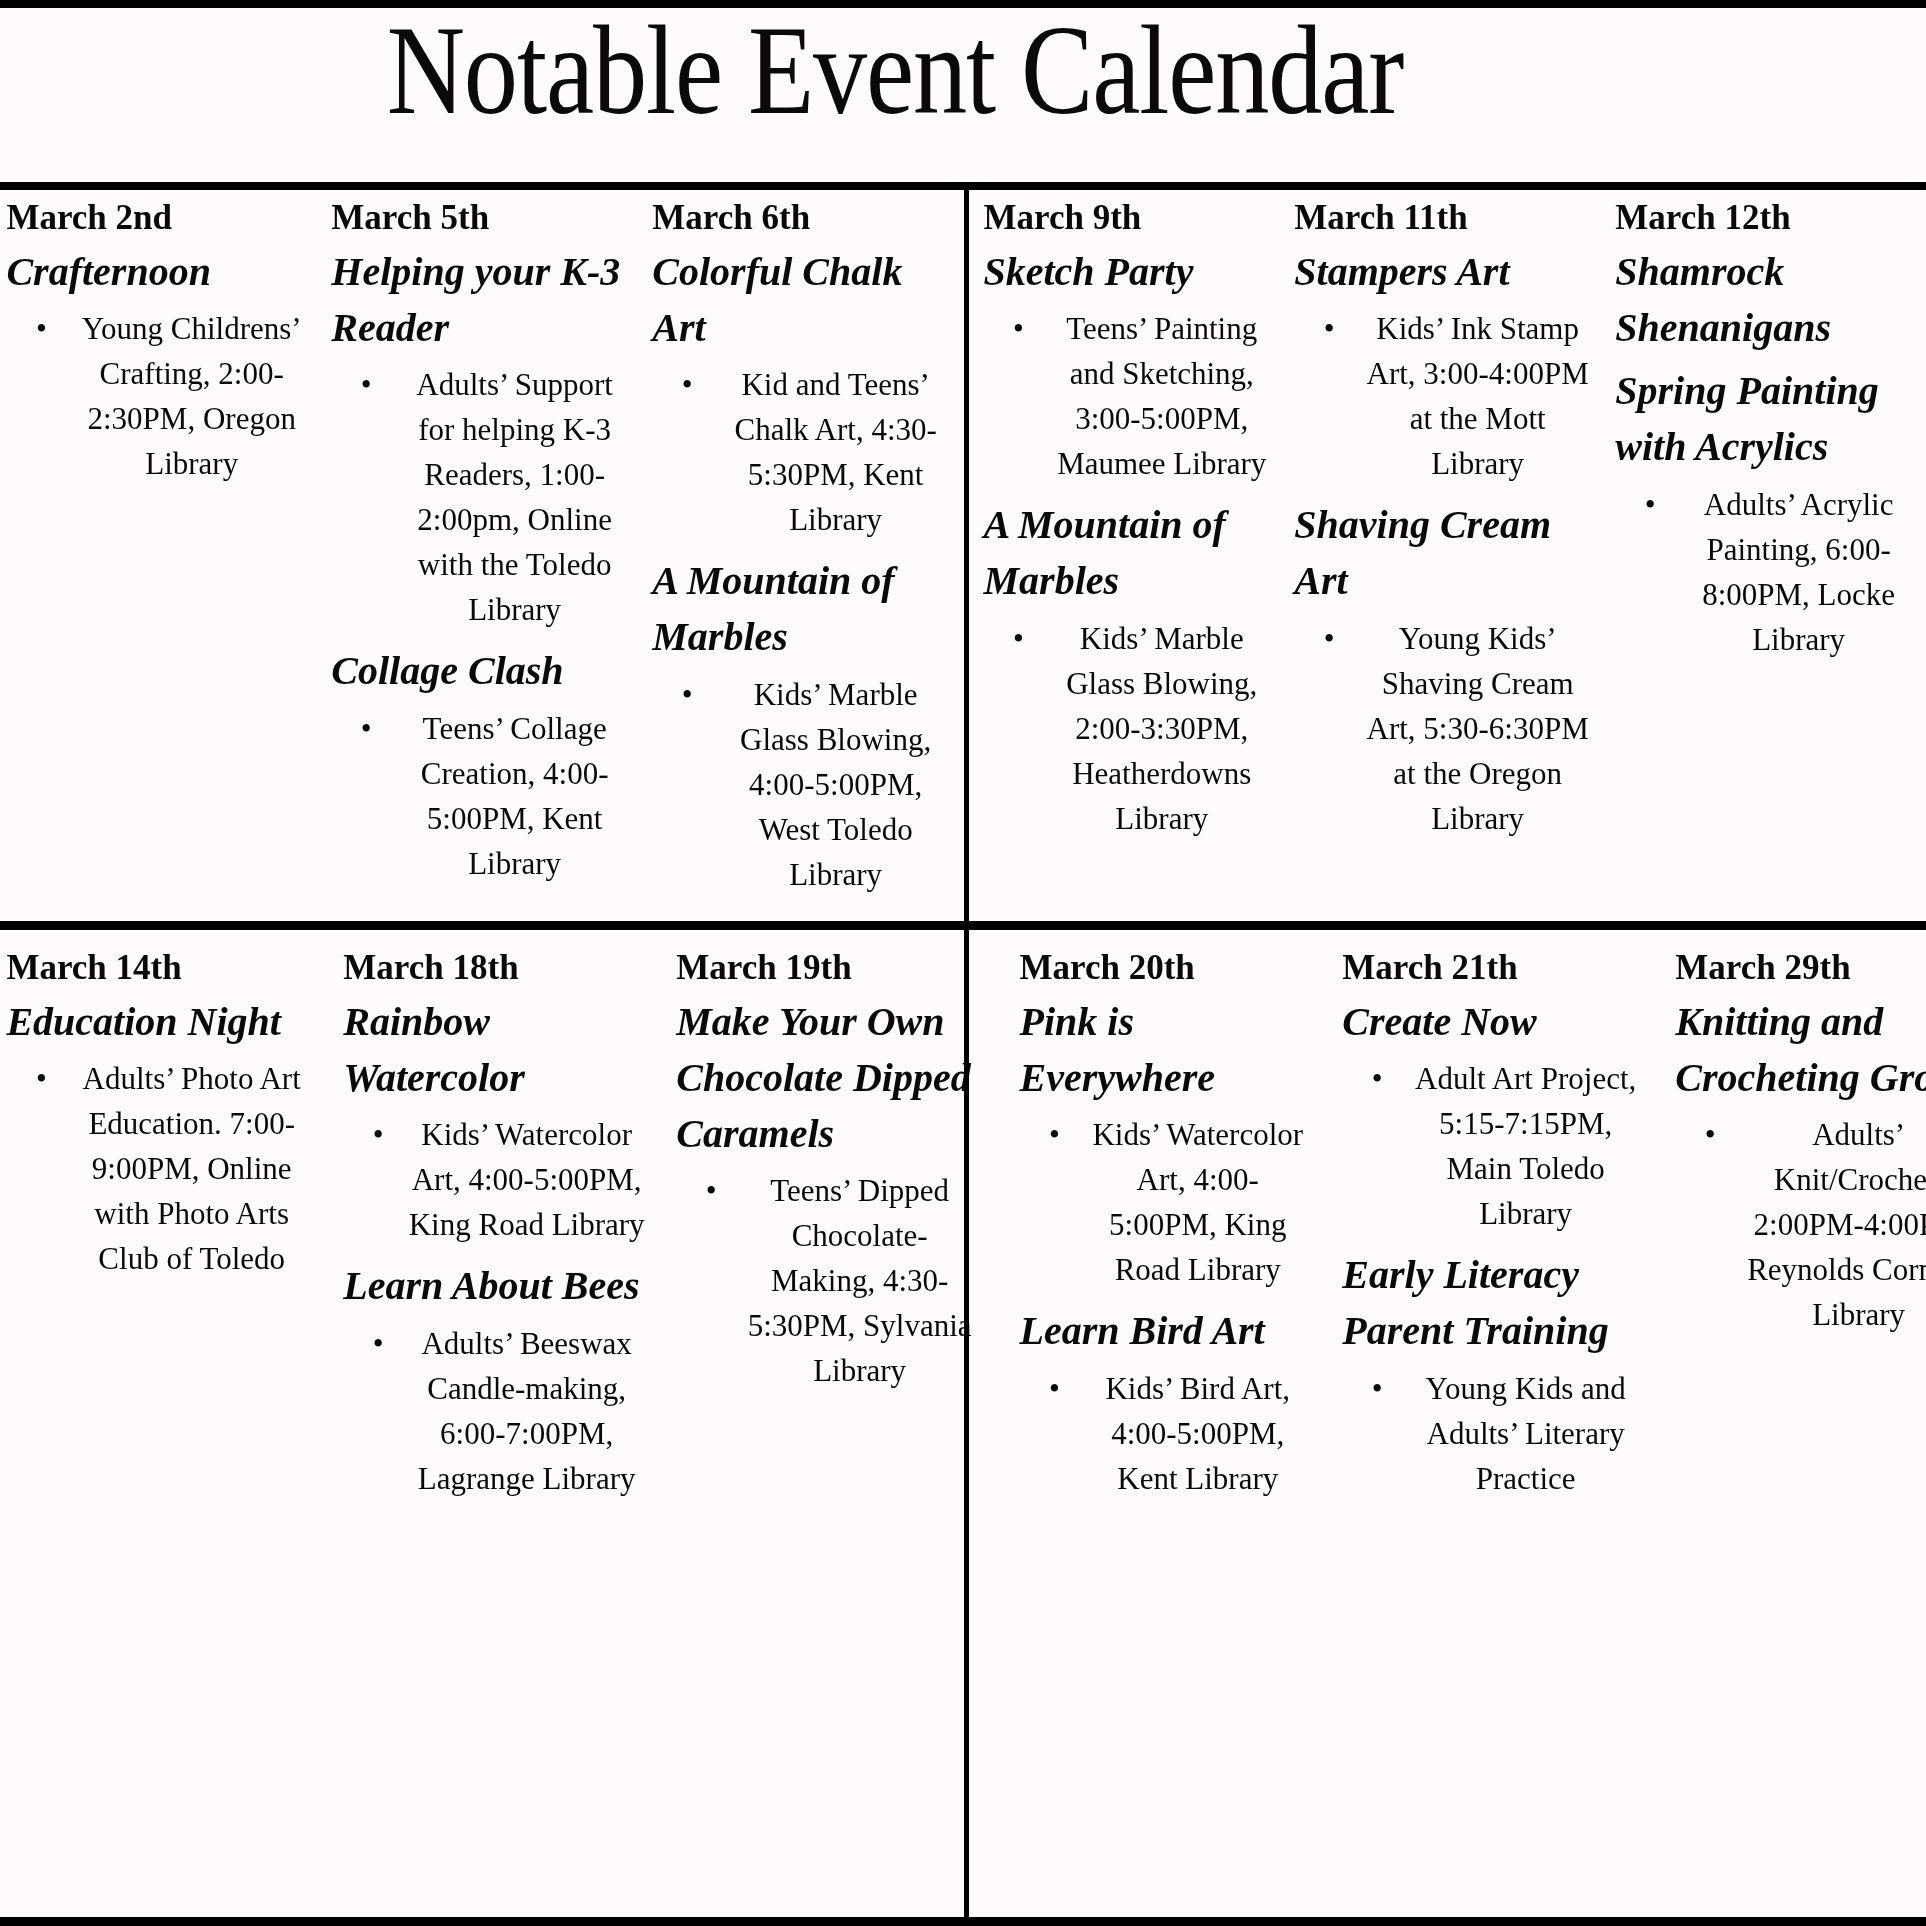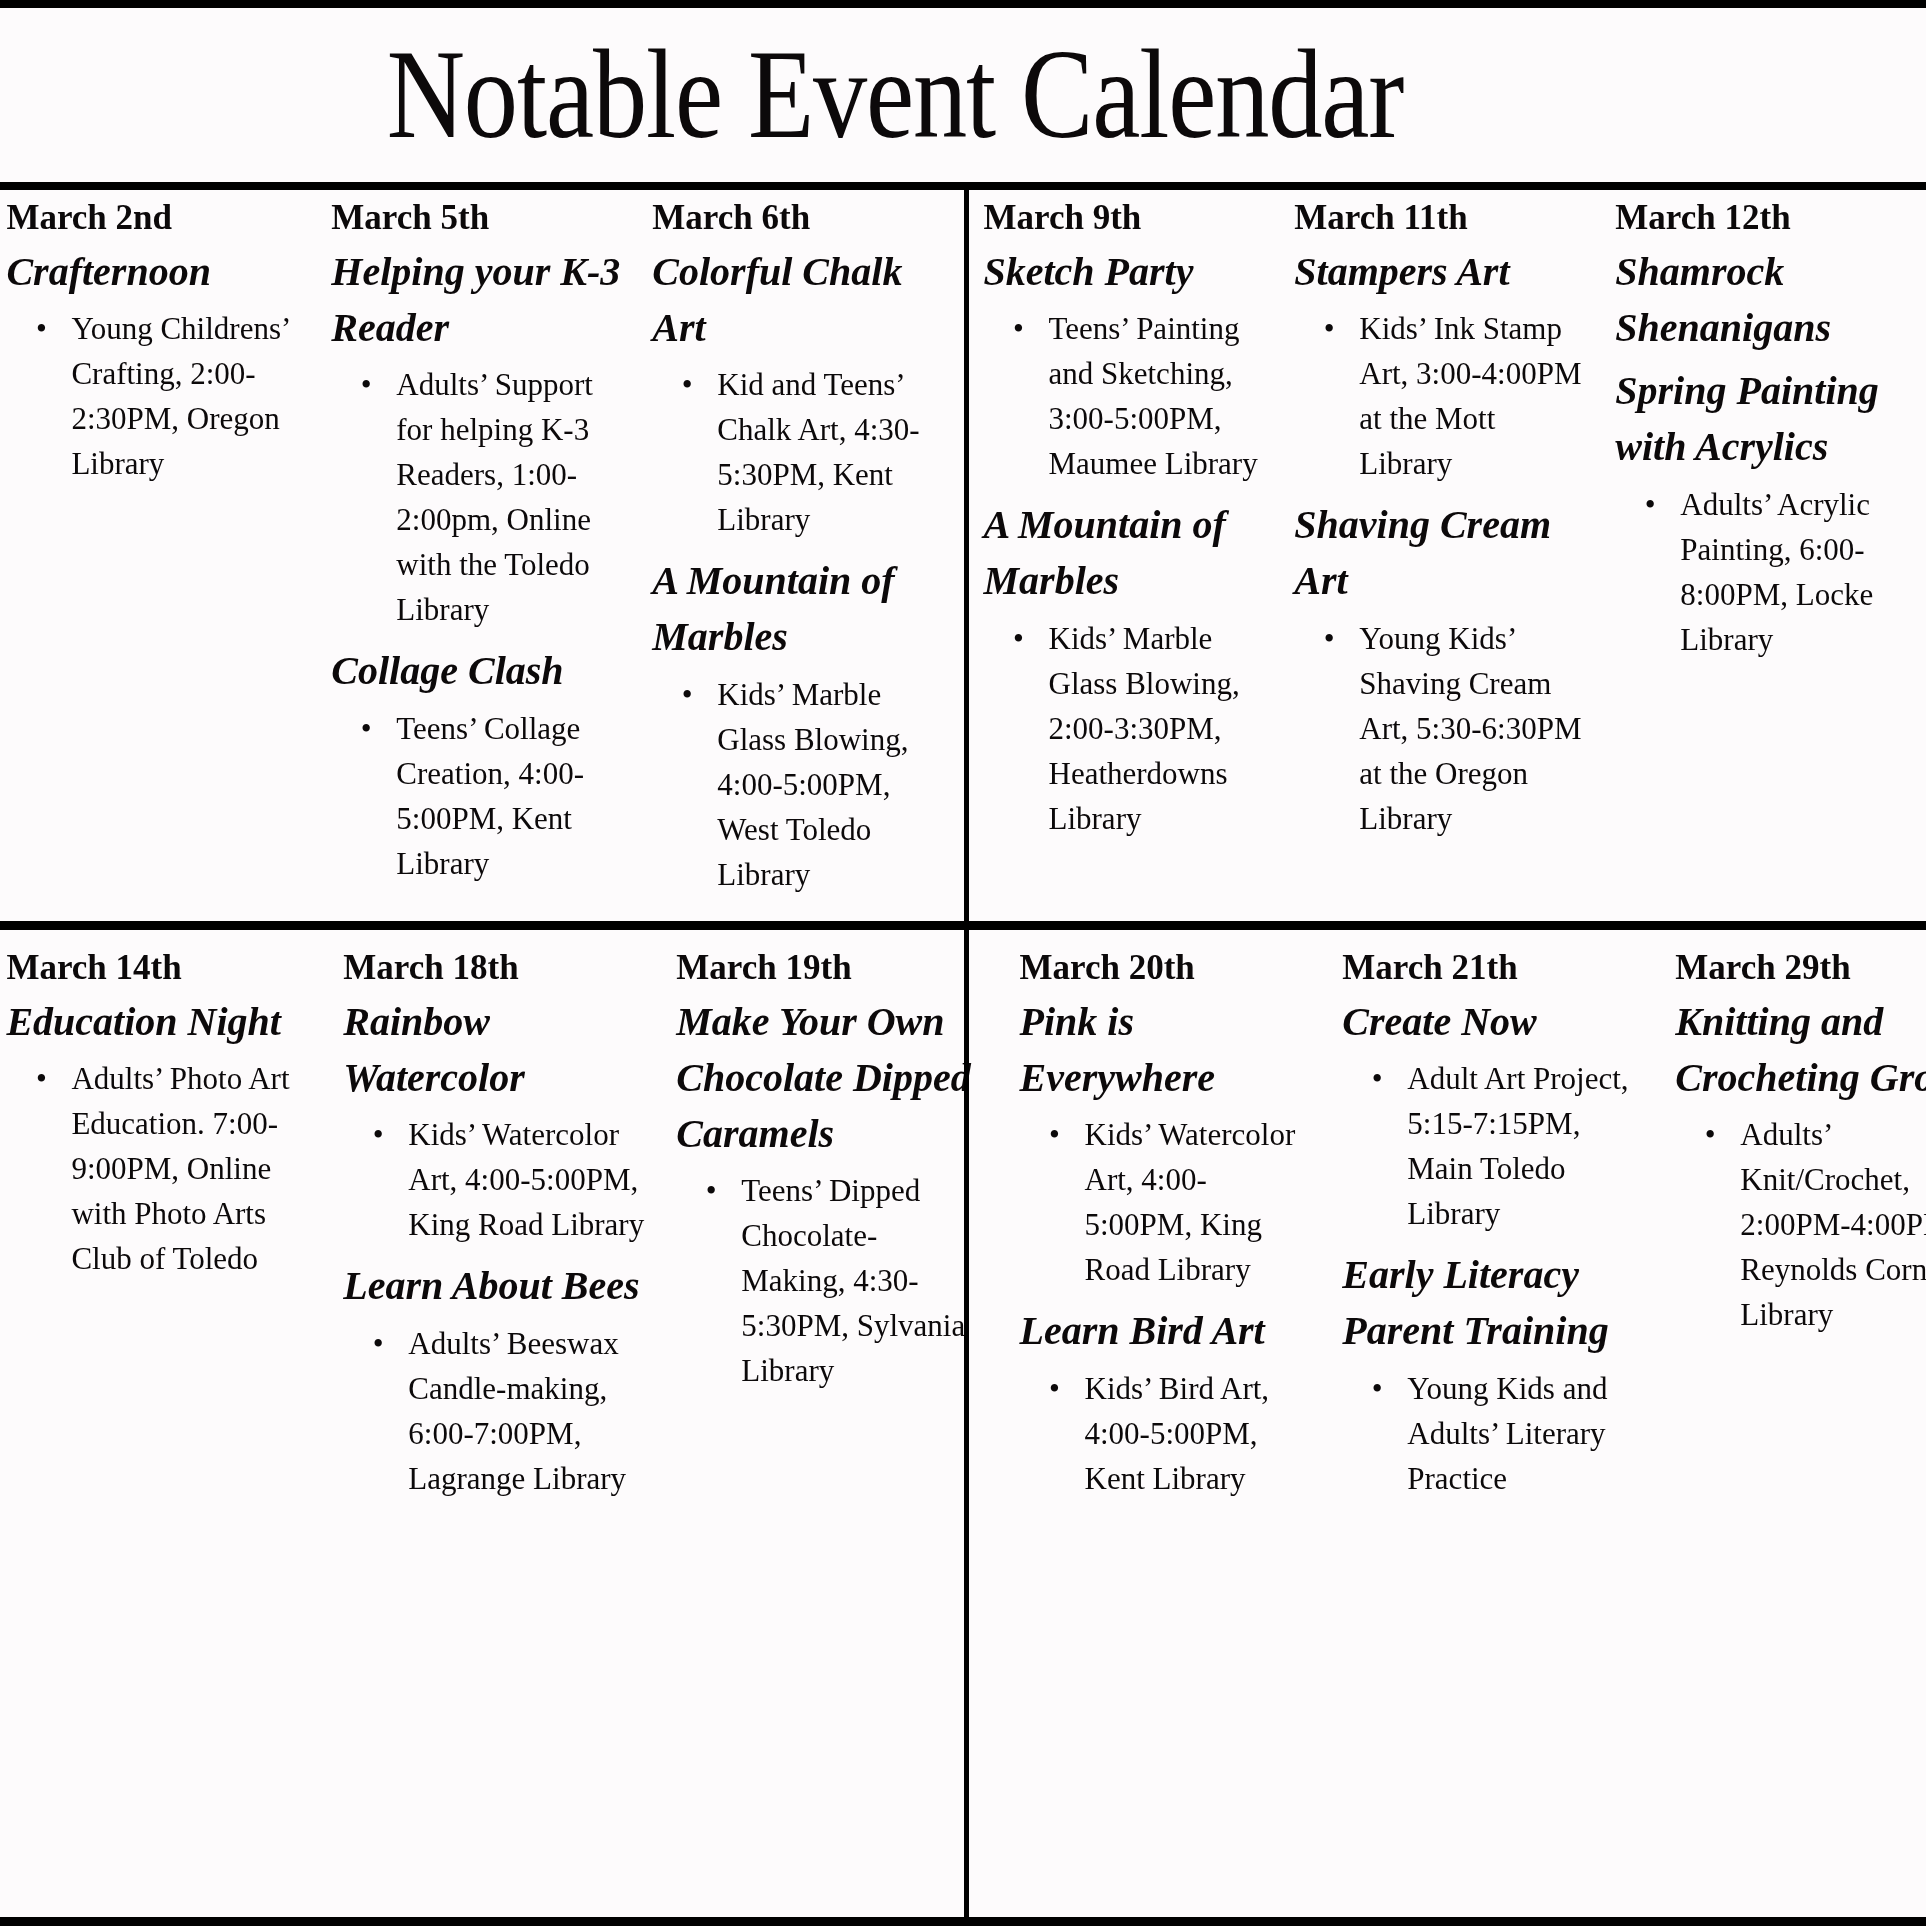--- a/index.html
+++ b/index.html
@@ -36,21 +36,21 @@
     height:1737px;
     background:var(--rule);
   }
   #header{
     position:absolute;
     top:7.7px;
     left:0;
     width:1790px;
     height:174px;
     display:flex;
-    align-items:center;
+    align-items:flex-start;
     justify-content:center;
   }
   #page-title{
     font-size:126px;
     line-height:1;
     transform:scaleX(0.86);
     transform-origin:50% 50%;
     white-space:nowrap;
     letter-spacing:-1.3px;
   }
@@ -82,20 +82,21 @@
     font-weight:bold;
     font-style:italic;
     font-size:40px;
     line-height:1.4;
     margin:2.6px 0 7.7px 0;
   }
   ul.bullets{
     list-style:none;
     margin:0 0 10.3px 0;
     padding:0;
+    text-align:center;
   }
   ul.bullets li{
     position:relative;
     padding-left:65px;
     font-size:31px;
     line-height:1.45;
   }
   ul.bullets li::before{
     content:"\2022";
     position:absolute;

